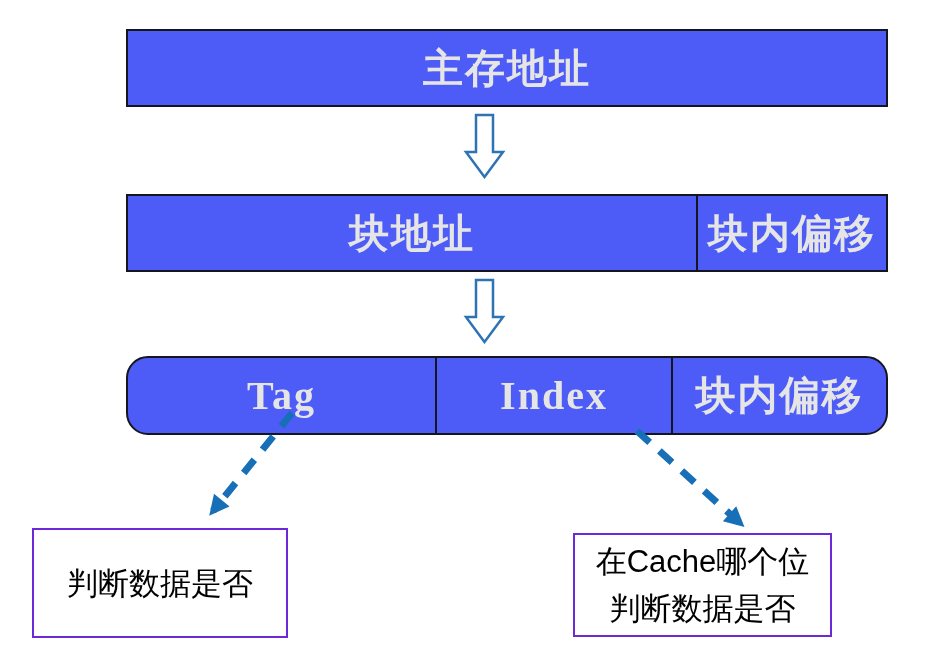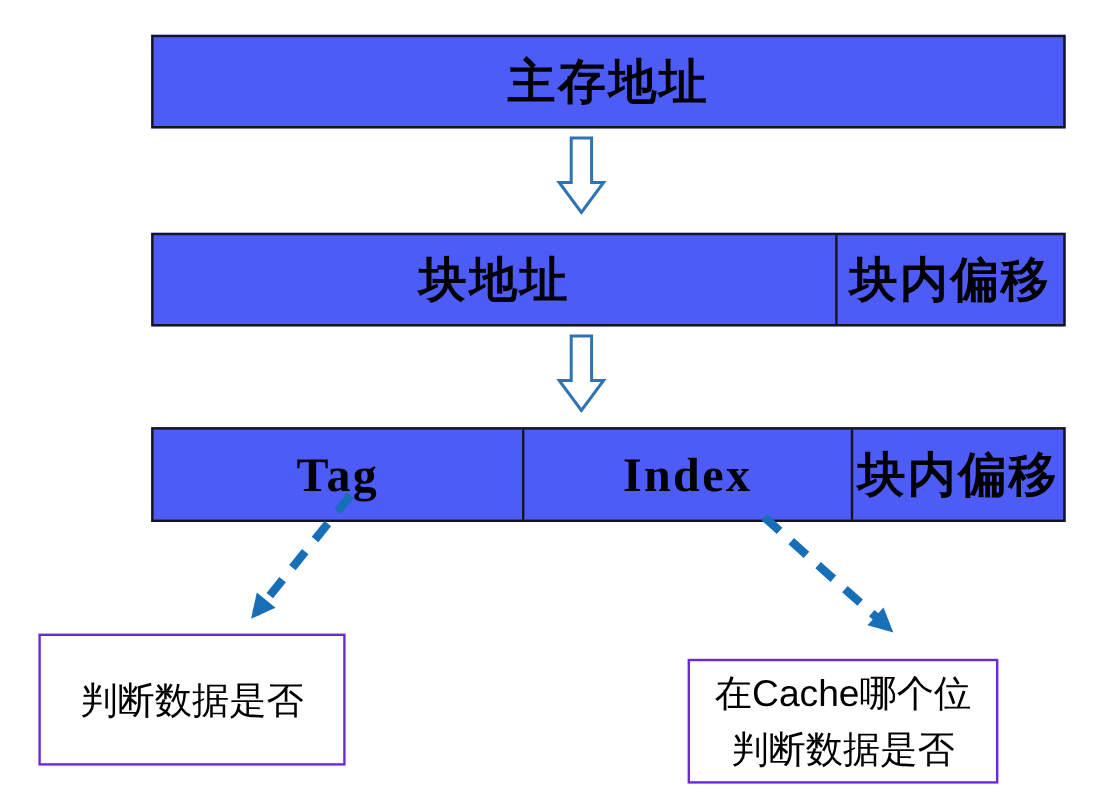--- a/index.html
+++ b/index.html
@@ -26,21 +26,21 @@
     align-items: center;
     justify-content: center;
     box-sizing: border-box;
     height: 100%;
   }
   .bar-section + .bar-section {
     border-left: 2px solid #15151f;
     text-align: center;
   }
   .bar-label {
-    color: #000000;
+    color: #e5e5e5;
     font-weight: 700;
     font-size: 40px;
     letter-spacing: 2px;
     white-space: nowrap;
     font-family: "Liberation Serif", "DejaVu Serif", serif;
   }
   .down-arrow {
     position: absolute;
     left: 462px;
     width: 46px;
@@ -64,21 +64,21 @@
     align-items: center;
     justify-content: center;
     text-align: center;
     font-family: "Liberation Sans", "DejaVu Sans", sans-serif;
     font-size: 31px;
     line-height: 47px;
     color: #000000;
   }
   .note-line { white-space: nowrap; }
   #note-tag   { left: 32px;  top: 528px; width: 256px; height: 110px; }
-  #note-index { left: 573px; top: 533px; width: 259px; height: 104px; margin-top: 16px; }
+  #note-index { left: 573px; top: 533px; width: 259px; height: 104px; }
 </style>
 </head>
 <body>
 
 <div id="canvas">
 
   <div class="bar" style="top:29px;">
     <div class="bar-section" style="flex:1 1 100%;">
       <span class="bar-label">主存地址</span>
     </div>
@@ -94,25 +94,25 @@
     </div>
     <div class="bar-section" style="flex:1;">
       <span class="bar-label">块内偏移</span>
     </div>
   </div>
 
   <svg class="down-arrow" style="top:278px;" viewBox="0 0 46 66">
     <polygon points="14,2 31,2 31,39 41,39 22.5,64 4,39 14,39" fill="#ffffff" stroke="#2e74b5" stroke-width="2.5" stroke-linejoin="miter"></polygon>
   </svg>
 
-  <div class="bar" style="top:356px; height:79px;">
+  <div class="bar" style="top:356px; height:79px;border-radius:22px;">
     <div class="bar-section" style="width:307px;">
       <span class="bar-label">Tag</span>
     </div>
-    <div class="bar-section" style="width:274px;">
+    <div class="bar-section" style="width:236px;">
       <span class="bar-label">Index</span>
     </div>
     <div class="bar-section" style="flex:1;">
       <span class="bar-label">块内偏移</span>
     </div>
   </div>
 
   <svg id="dashed-overlay" viewBox="0 0 927 666">
     <defs>
       <marker id="arrowhead" viewBox="0 0 12 12" markerUnits="userSpaceOnUse" markerWidth="26" markerHeight="24" refX="8" refY="6" orient="auto">

